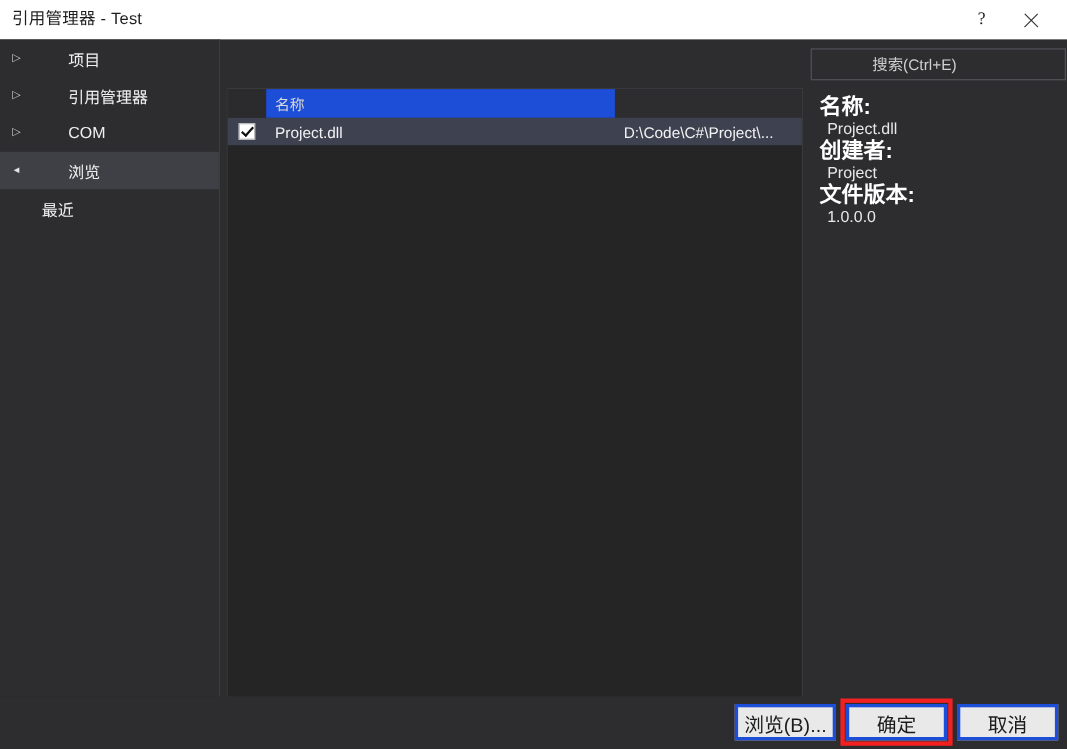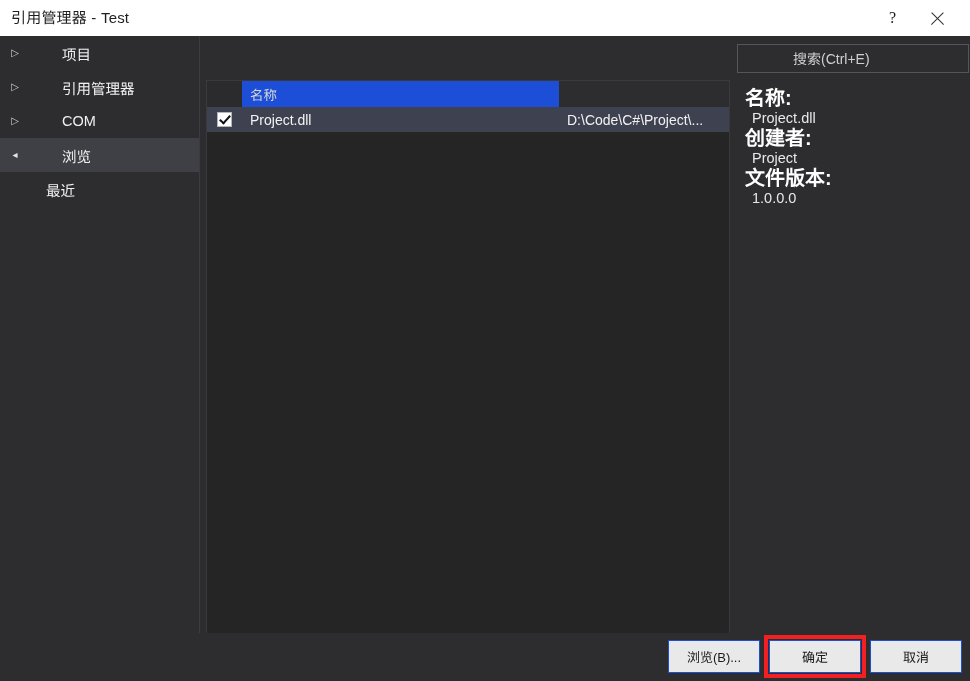--- a/index.html
+++ b/index.html
@@ -115,21 +115,21 @@
     font-size: 10px;
     line-height: 1;
     color: #cfcfcf;
   }
   .nav-arrow.collapsed:before { content: "\25B7"; }
   .nav-arrow.expanded:before  { content: "\25C2"; color:#e6e6e6; }
   .nav-label { margin-left: 4px; white-space: nowrap; }
   .nav-item.child {
     padding-left: 34px;
   }
-  .nav-item.child .nav-label { margin-left: 12px; }
+  .nav-item.child .nav-label { margin-left: 4px; }
 
   
   #list-panel {
     position: absolute;
     left: 206px; top: 44px;
     width: 524px;
     height: 584px;
     background: #252526;
     border: 1px solid #3a3a3d;
     box-sizing: border-box;
@@ -312,23 +312,23 @@
   #footer-buttons {
     position: absolute;
     right: 8px; top: 7px;
     display: flex;
     gap: 9px;
   }
   .dlg-btn {
     width: 92px;
     height: 33px;
     background: #e9e9e9;
-    border: 1px solid #1d4ed8;
+    border: 3px solid #1d4ed8;
     color: #1b1b1b;
-    font-size: 13px;
+    font-size: 18px;
     font-family: "Liberation Sans", "DejaVu Sans", sans-serif;
     cursor: default;
     padding: 0;
     box-sizing: border-box;
   }
   .btn-wrap { position: relative; display: inline-block; }
   .btn-wrap.highlight {
     outline: 4px solid #f22020;
     outline-offset: 1px;
   }

